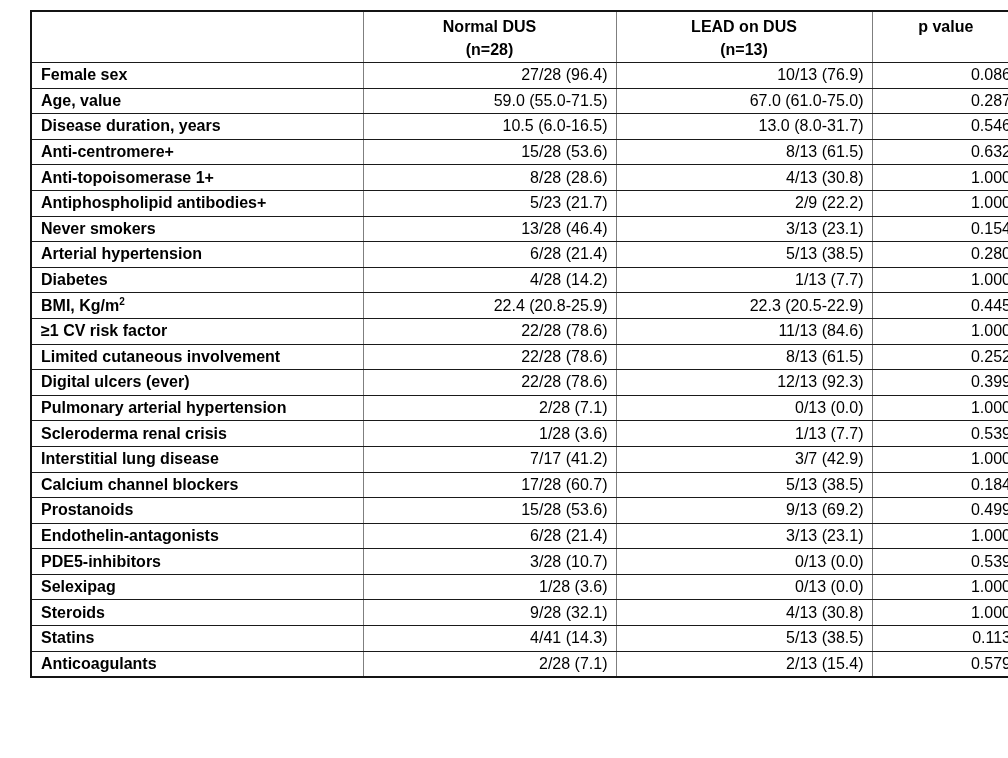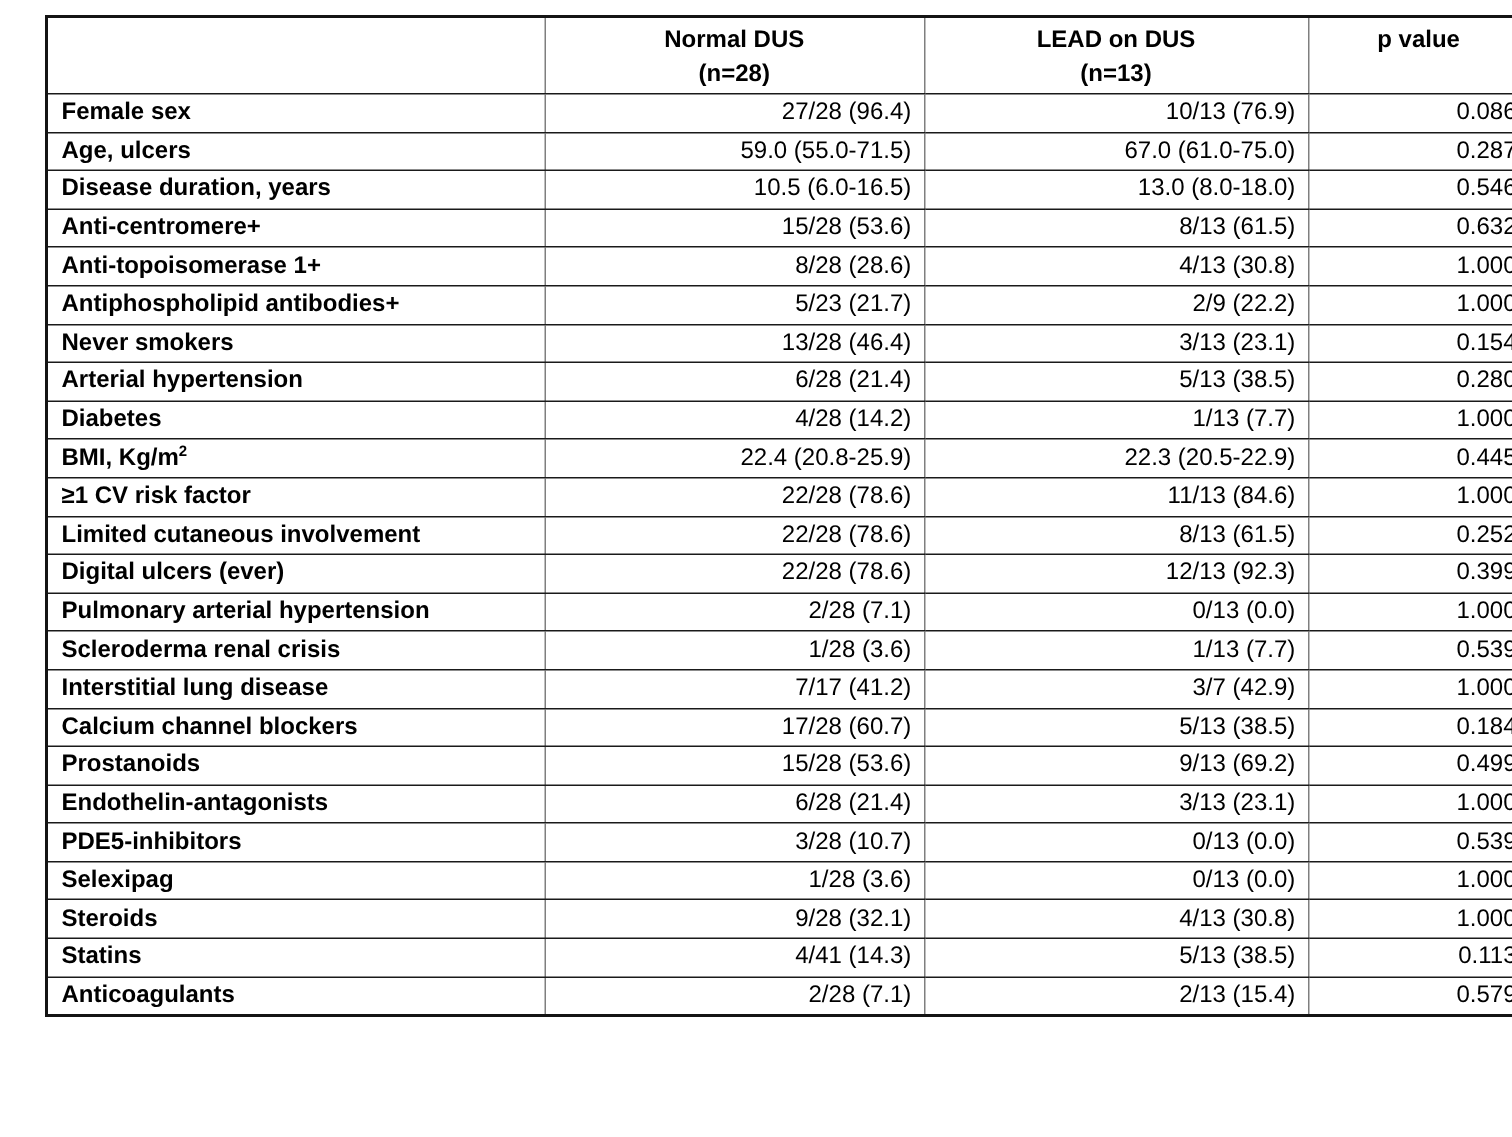--- a/index.html
+++ b/index.html
@@ -95,29 +95,29 @@
       </tr>
     </thead>
     <tbody id="table-body">
         <tr>
           <th class="row-label"><span>Female sex</span></th>
           <td class="val">27/28 (96.4)</td>
           <td class="val">10/13 (76.9)</td>
           <td class="val">0.086</td>
         </tr>
         <tr>
-          <th class="row-label"><span>Age, ulcers</span></th>
+          <th class="row-label"><span>Age, value</span></th>
           <td class="val">59.0 (55.0-71.5)</td>
           <td class="val">67.0 (61.0-75.0)</td>
           <td class="val">0.287</td>
         </tr>
         <tr>
           <th class="row-label"><span>Disease duration, years</span></th>
           <td class="val">10.5 (6.0-16.5)</td>
-          <td class="val">13.0 (8.0-18.0)</td>
+          <td class="val">13.0 (8.0-31.7)</td>
           <td class="val">0.546</td>
         </tr>
         <tr>
           <th class="row-label"><span>Anti-centromere+</span></th>
           <td class="val">15/28 (53.6)</td>
           <td class="val">8/13 (61.5)</td>
           <td class="val">0.632</td>
         </tr>
         <tr>
           <th class="row-label"><span>Anti-topoisomerase 1+</span></th>

